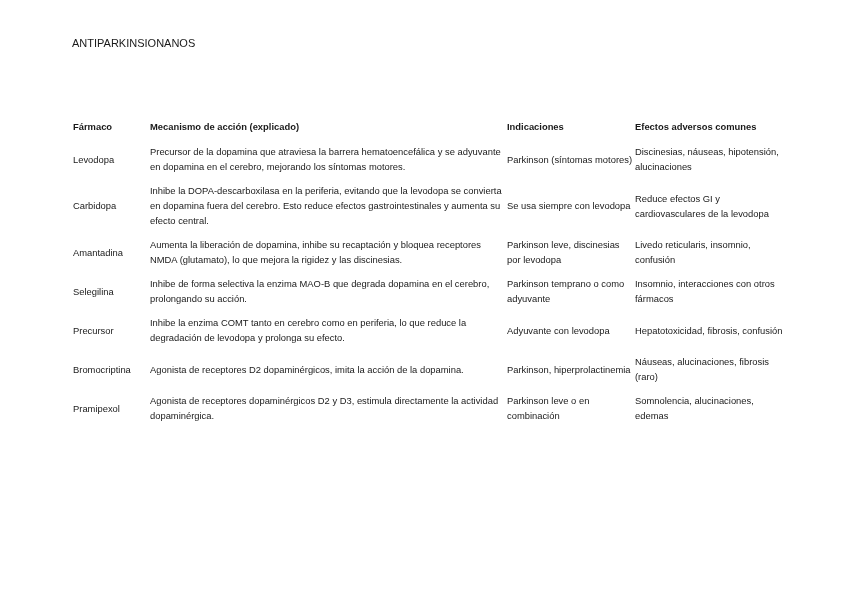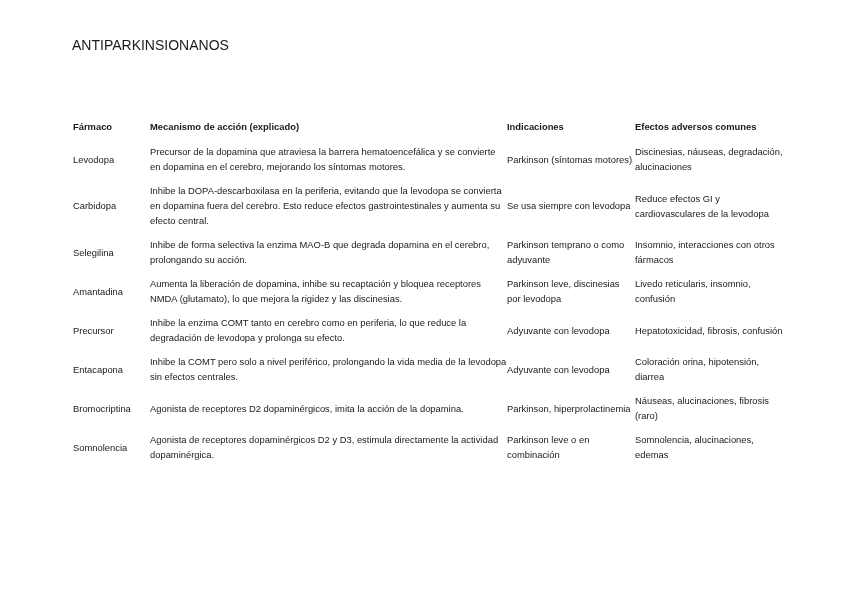--- a/index.html
+++ b/index.html
@@ -3,21 +3,21 @@
 <meta charset="utf-8">
 <style>
   html, body { margin: 0; padding: 0; background: #ffffff; }
   body {
     width: 848px; height: 599px; position: relative; overflow: hidden;
     font-family: "Liberation Sans", "DejaVu Sans", sans-serif;
     color: #1a1a1a;
   }
   .doc-title {
     position: absolute; left: 72px; top: 37px;
-    font-size: 14px; letter-spacing: 0; color: #1a1a1a;
+    font-size: 11px; letter-spacing: 0; color: #1a1a1a;
   }
   table.drug-table {
     position: absolute; left: 71px; top: 116px;
     border-collapse: collapse;
     font-size: 9.4px; line-height: 15px;
   }
   table.drug-table th, table.drug-table td {
     padding: 0; vertical-align: middle; text-align: left;
   }
   table.drug-table th {
@@ -40,60 +40,54 @@
     <tr>
       <th class="c1">Fármaco</th>
       <th class="c2">Mecanismo de acción (explicado)</th>
       <th class="c3">Indicaciones</th>
       <th class="c4">Efectos adversos comunes</th>
     </tr>
   </thead>
   <tbody>
     <tr>
       <td class="c1">Levodopa</td>
-      <td class="c2">Precursor de la dopamina que atraviesa la barrera hematoencefálica y se convierte en dopamina en el cerebro, mejorando los síntomas motores.</td>
+      <td class="c2">Precursor de la dopamina que atraviesa la barrera hematoencefálica y se adyuvante en dopamina en el cerebro, mejorando los síntomas motores.</td>
       <td class="c3">Parkinson (síntomas motores)</td>
-      <td class="c4">Discinesias, náuseas, degradación, alucinaciones</td>
+      <td class="c4">Discinesias, náuseas, hipotensión, alucinaciones</td>
     </tr>
     <tr>
       <td class="c1">Carbidopa</td>
       <td class="c2">Inhibe la DOPA-descarboxilasa en la periferia, evitando que la levodopa se convierta en dopamina fuera del cerebro. Esto reduce efectos gastrointestinales y aumenta su efecto central.</td>
       <td class="c3">Se usa siempre con levodopa</td>
       <td class="c4">Reduce efectos GI y cardiovasculares de la levodopa</td>
     </tr>
     <tr>
+      <td class="c1">Amantadina</td>
+      <td class="c2">Aumenta la liberación de dopamina, inhibe su recaptación y bloquea receptores NMDA (glutamato), lo que mejora la rigidez y las discinesias.</td>
+      <td class="c3">Parkinson leve, discinesias por levodopa</td>
+      <td class="c4">Livedo reticularis, insomnio, confusión</td>
+    </tr>
+    <tr>
       <td class="c1">Selegilina</td>
       <td class="c2">Inhibe de forma selectiva la enzima MAO-B que degrada dopamina en el cerebro, prolongando su acción.</td>
       <td class="c3">Parkinson temprano o como adyuvante</td>
       <td class="c4">Insomnio, interacciones con otros fármacos</td>
-    </tr>
-    <tr>
-      <td class="c1">Amantadina</td>
-      <td class="c2">Aumenta la liberación de dopamina, inhibe su recaptación y bloquea receptores NMDA (glutamato), lo que mejora la rigidez y las discinesias.</td>
-      <td class="c3">Parkinson leve, discinesias por levodopa</td>
-      <td class="c4">Livedo reticularis, insomnio, confusión</td>
     </tr>
     <tr>
       <td class="c1">Precursor</td>
       <td class="c2">Inhibe la enzima COMT tanto en cerebro como en periferia, lo que reduce la degradación de levodopa y prolonga su efecto.</td>
       <td class="c3">Adyuvante con levodopa</td>
       <td class="c4">Hepatotoxicidad, fibrosis, confusión</td>
     </tr>
     <tr>
-      <td class="c1">Entacapona</td>
-      <td class="c2">Inhibe la COMT pero solo a nivel periférico, prolongando la vida media de la levodopa sin efectos centrales.</td>
-      <td class="c3">Adyuvante con levodopa</td>
-      <td class="c4">Coloración orina, hipotensión, diarrea</td>
-    </tr>
-    <tr>
       <td class="c1">Bromocriptina</td>
       <td class="c2">Agonista de receptores D2 dopaminérgicos, imita la acción de la dopamina.</td>
       <td class="c3">Parkinson, hiperprolactinemia</td>
       <td class="c4">Náuseas, alucinaciones, fibrosis (raro)</td>
     </tr>
     <tr>
-      <td class="c1">Somnolencia</td>
+      <td class="c1">Pramipexol</td>
       <td class="c2">Agonista de receptores dopaminérgicos D2 y D3, estimula directamente la actividad dopaminérgica.</td>
       <td class="c3">Parkinson leve o en combinación</td>
       <td class="c4">Somnolencia, alucinaciones, edemas</td>
     </tr>
   </tbody>
 </table>
 
 </body></html>

